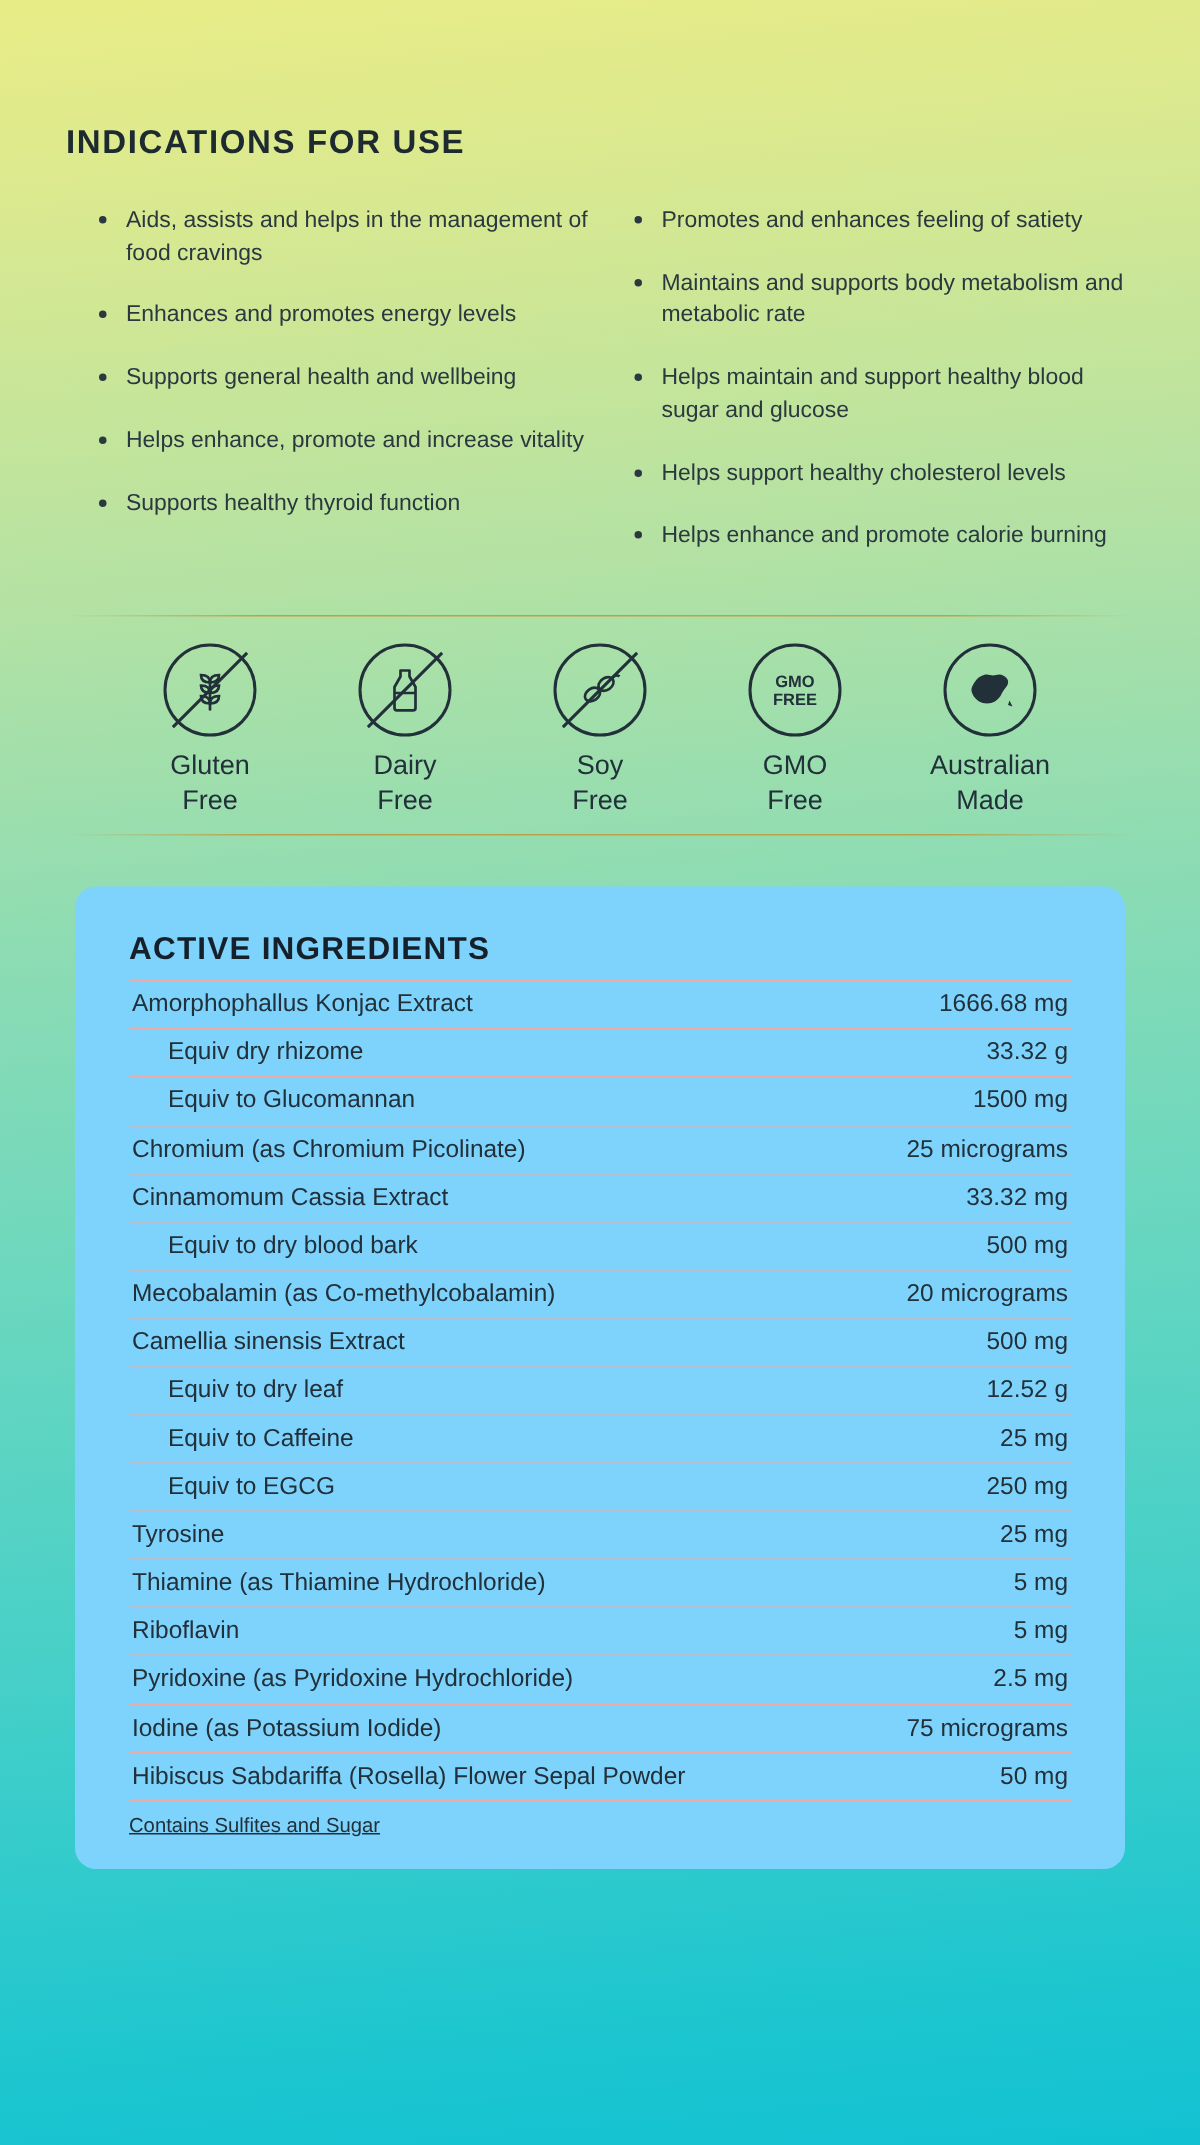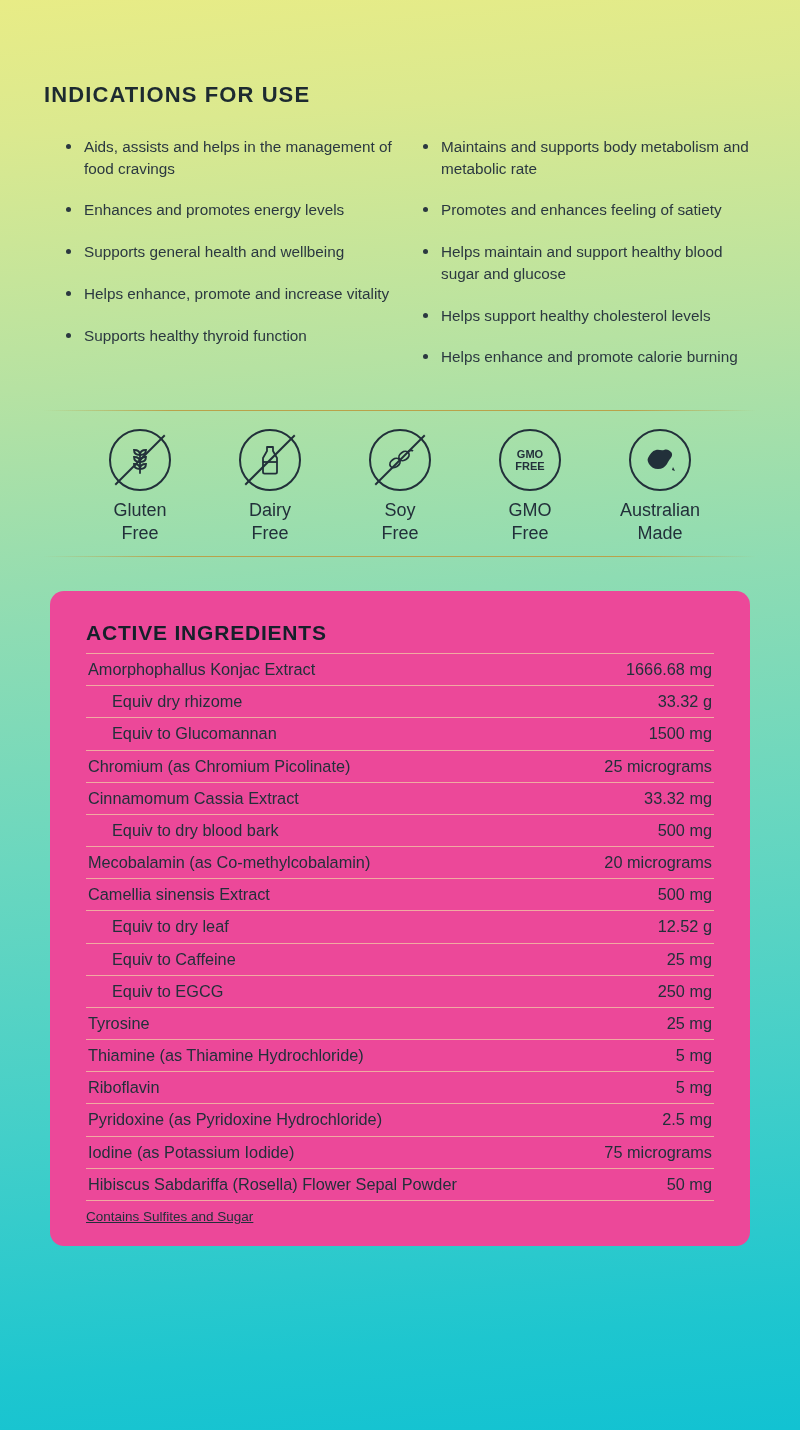--- a/index.html
+++ b/index.html
@@ -108,21 +108,21 @@
   .badge-label {
     margin-top: 8px;
     font-size: 18px;
     line-height: 1.25;
     color: #22303a;
   }
 
   
   .card {
     margin-top: 34px;
-    background: #ec4899;
+    background: #7dd3fc;
     border-radius: 14px;
     padding: 30px 36px 22px 36px;
     width: 700px;
     margin-left: 6px;
   }
   .card-title {
     font-size: 21px;
     font-weight: bold;
     letter-spacing: 0.8px;
     color: #15202a;
@@ -165,22 +165,22 @@
 
   <div class="benefits">
     <div class="benefit-col" id="col-left">
         <div class="benefit-item">Aids, assists and helps in the management of food cravings</div>
         <div class="benefit-item">Enhances and promotes energy levels</div>
         <div class="benefit-item">Supports general health and wellbeing</div>
         <div class="benefit-item">Helps enhance, promote and increase vitality</div>
         <div class="benefit-item">Supports healthy thyroid function</div>
       </div>
     <div class="benefit-col" id="col-right">
+        <div class="benefit-item">Promotes and enhances feeling of satiety</div>
         <div class="benefit-item">Maintains and supports body metabolism and metabolic rate</div>
-        <div class="benefit-item">Promotes and enhances feeling of satiety</div>
         <div class="benefit-item">Helps maintain and support healthy blood sugar and glucose</div>
         <div class="benefit-item">Helps support healthy cholesterol levels</div>
         <div class="benefit-item">Helps enhance and promote calorie burning</div>
       </div>
   </div>
 
   <div class="badge-band" id="badge-band">
       <div class="badge">
         <div class="ring">
           <svg width="34" height="34" viewBox="0 0 34 34">

